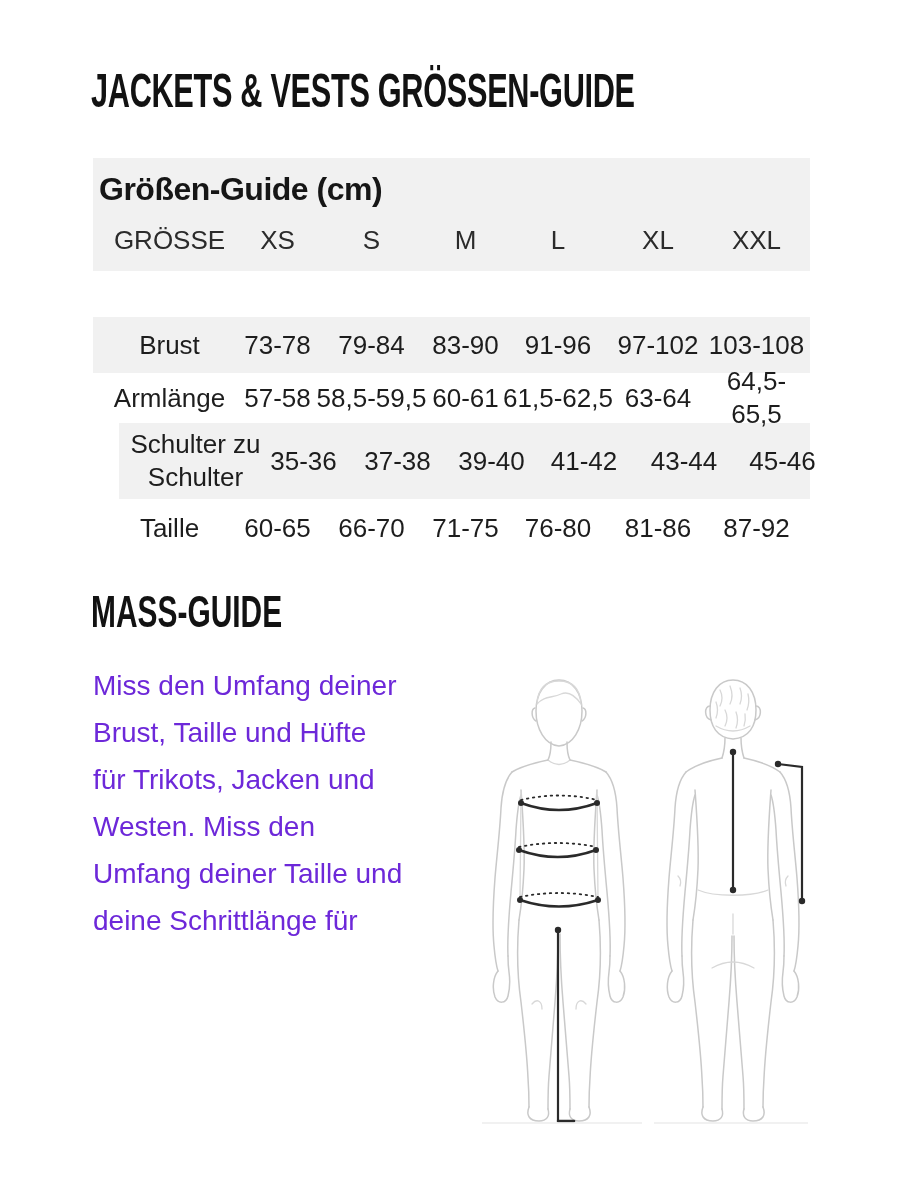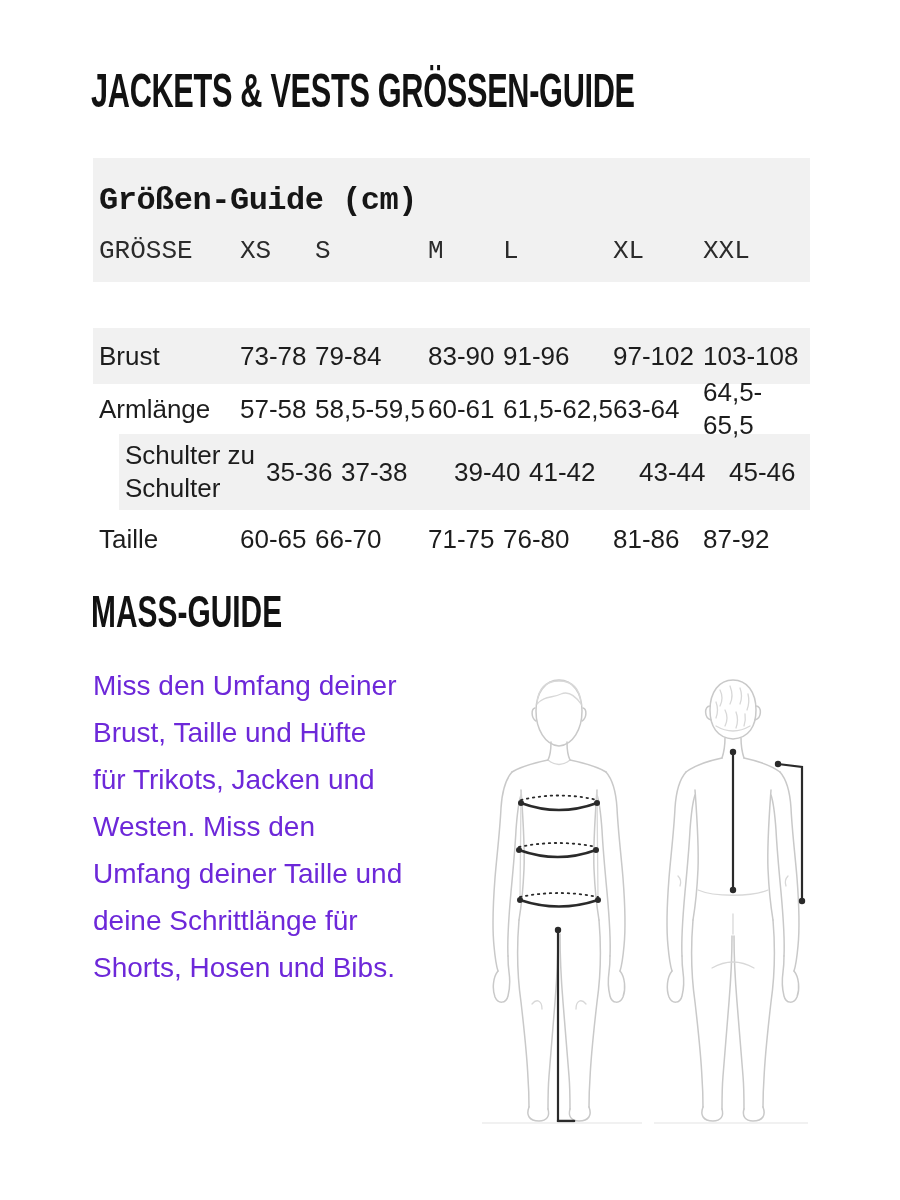--- a/index.html
+++ b/index.html
@@ -17,23 +17,23 @@
     font-family:"Liberation Sans","DejaVu Sans",sans-serif;color:var(--body-text);
   }
   .main-title{
     position:absolute;left:91px;top:66px;
     font-size:48px;font-weight:bold;color:var(--heading-text);
     white-space:nowrap;letter-spacing:-0.5px;
     transform:scaleX(0.64);transform-origin:left top;line-height:50px;
   }
   
   .size-table{position:absolute;left:93px;top:158px;width:717px;font-size:26px;}
-  .table-head{background:var(--row-stripe);padding:24px 0 14px 6px;font-family:Liberation Mono, monospace;}
+  .table-head{background:var(--row-stripe);padding:13px 0 14px 6px;}
   .table-title{font-size:32px;font-weight:bold;letter-spacing:-0.5px;color:#161616;}
-  .trow{display:flex;align-items:center;padding-left:6px;}
+  .trow{display:flex;align-items:center;padding-left:6px;text-align:center;}
   .header-row{margin-top:16px;padding-left:0;color:#2b2b2b;}
   .c{flex:0 0 auto;line-height:33px;}
   .c0{width:141px;}
   .c1{width:75px;}
   .c2{width:113px;}
   .c3{width:75px;}
   .c4{width:110px;}
   .c5{width:90px;}
   .c6{width:107px;}
   .row-0{background:var(--row-stripe);height:56px;margin-top:46px;}
@@ -123,21 +123,20 @@
 
 <h2 class="mass-title">MASS-GUIDE</h2>
 
 <div class="mass-text">
   <div>Miss den Umfang deiner</div>
   <div>Brust, Taille und Hüfte</div>
   <div>für Trikots, Jacken und</div>
   <div>Westen. Miss den</div>
   <div>Umfang deiner Taille und</div>
   <div>deine Schrittlänge für</div>
-  <div>Shorts, Hosen und Bibs.</div>
 </div>
 
 <div class="figures">
 
   <svg width="166" height="464" viewBox="0 0 166 464">
     <g>
       <path class="body-line" d="M 81,12 C 95,12 104,25 104,43 C 104,61 95,77 81,78 C 67,77 58,61 58,43 C 58,25 67,12 81,12"></path>
       <path class="detail-line" d="M 59,36 C 60,20 68,13 81,13 C 94,13 102,20 103,36 C 96,26 90,23 83,26 C 74,30 66,28 59,36"></path>
       <path class="body-line" d="M 57,40 C 53,41 53,50 58,53"></path>
       <path class="body-line" d="M 105,40 C 109,41 109,50 104,53"></path>

